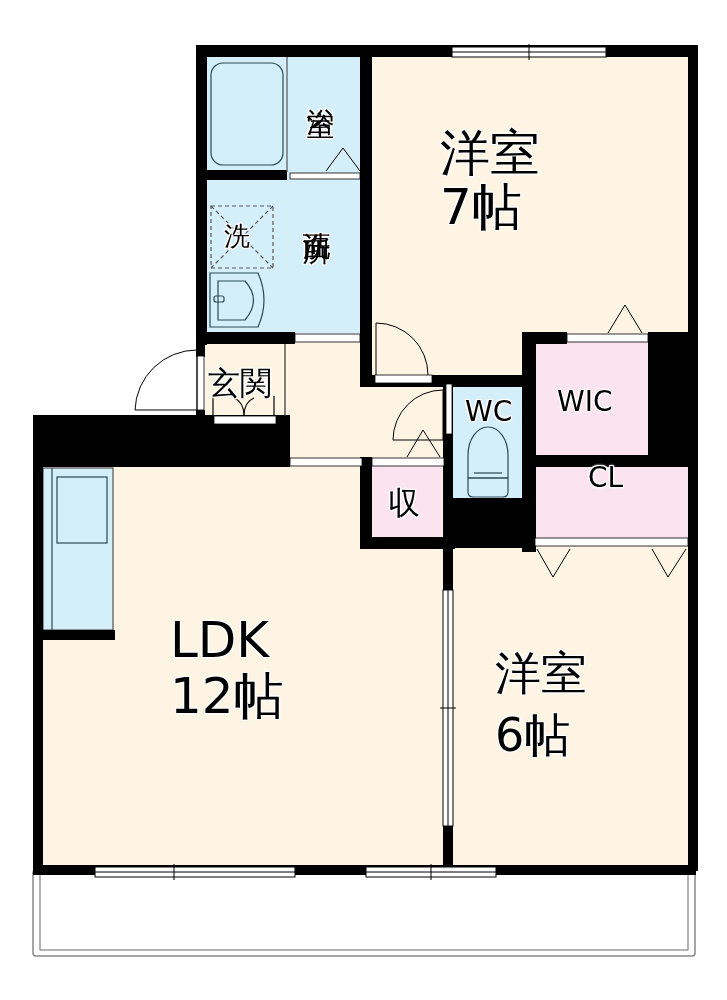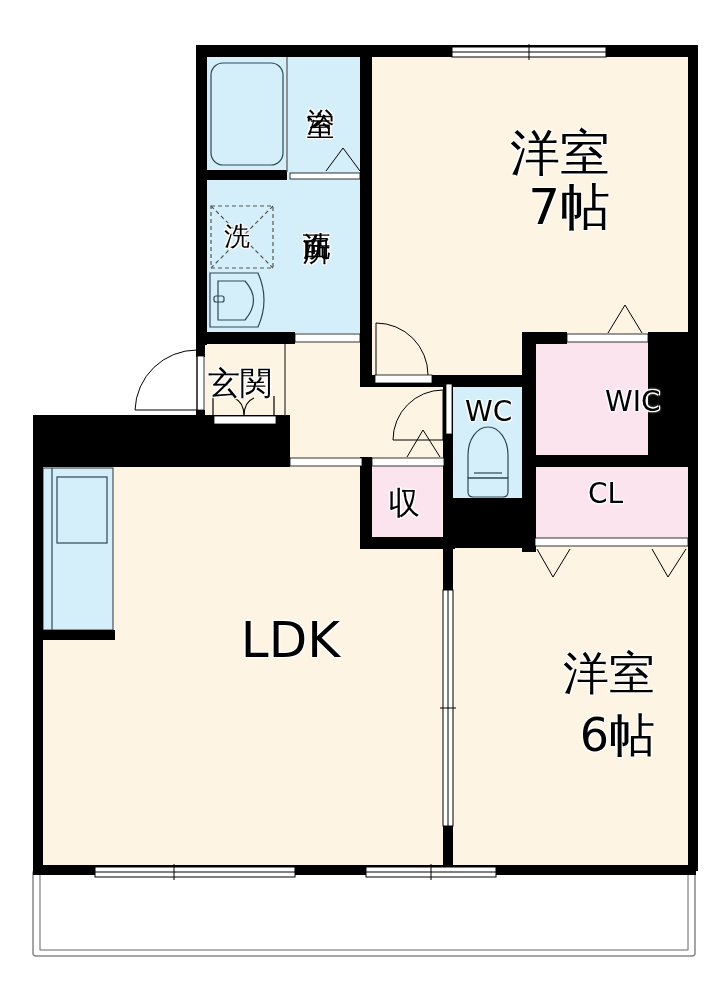--- a/index.html
+++ b/index.html
@@ -2,21 +2,21 @@
 <html><head>
 <meta charset="utf-8">
 <style>
   html, body { margin: 0; padding: 0; background: #ffffff; }
   body { width: 727px; height: 1000px; position: relative; overflow: hidden; }
   #plan { position: absolute; left: 0; top: 0; width: 727px; height: 1000px; }
   .lbl {
     position: absolute;
     font-family: "DejaVu Sans", sans-serif;
     color: #000;
-    text-align: right;
+    text-align: left;
     line-height: 1;
     text-shadow: 0 0 3px #fff, 0 0 3px #fff, 0 0 3px #fff, 1px 1px 0 #fff, -1px -1px 0 #fff, 1px -1px 0 #fff, -1px 1px 0 #fff;
   }
   .vert { writing-mode: vertical-rl; text-orientation: upright; letter-spacing: 2px; }
 </style>
 </head>
 <body>
 
 <svg id="plan" viewBox="0 0 727 1000" xmlns="http://www.w3.org/2000/svg">
 
@@ -176,34 +176,35 @@
   </g>
 </svg>
 
 <div class="lbl" style="left:440px;top:128px;width:170px;font-size:50px;">
   <div>洋室</div>
   <div style="margin-top:4px;">7帖</div>
 </div>
 
 <div class="lbl" style="left:170px;top:615px;width:170px;font-size:50px;">
   <div>LDK</div>
+  <div style="margin-top:6px;">12帖</div>
 </div>
 
 <div class="lbl" style="left:495px;top:650px;width:160px;font-size:46px;">
   <div>洋室</div>
   <div style="margin-top:16px;">6帖</div>
 </div>
 
 <div class="lbl vert" style="left:306px;top:86px;font-size:28px;">浴室</div>
 
 <div class="lbl vert" style="left:302px;top:210px;font-size:28px;">洗面所</div>
 
 <div class="lbl" style="left:224px;top:223px;font-size:26px;">洗</div>
 
 <div class="lbl" style="left:208px;top:367px;font-size:32px;">玄関</div>
 
 <div class="lbl" style="left:465px;top:398px;font-size:28px;">WC</div>
 
-<div class="lbl" style="left:557px;top:388px;font-size:28px;margin-left:48px;">WIC</div>
-
-<div class="lbl" style="left:588px;top:480px;font-size:28px;">CL</div>
+<div class="lbl" style="left:557px;top:388px;font-size:28px;">WIC</div>
+
+<div class="lbl" style="left:588px;top:464px;font-size:28px;">CL</div>
 
 <div class="lbl" style="left:388px;top:487px;font-size:32px;">収</div>
 
 </body></html>

